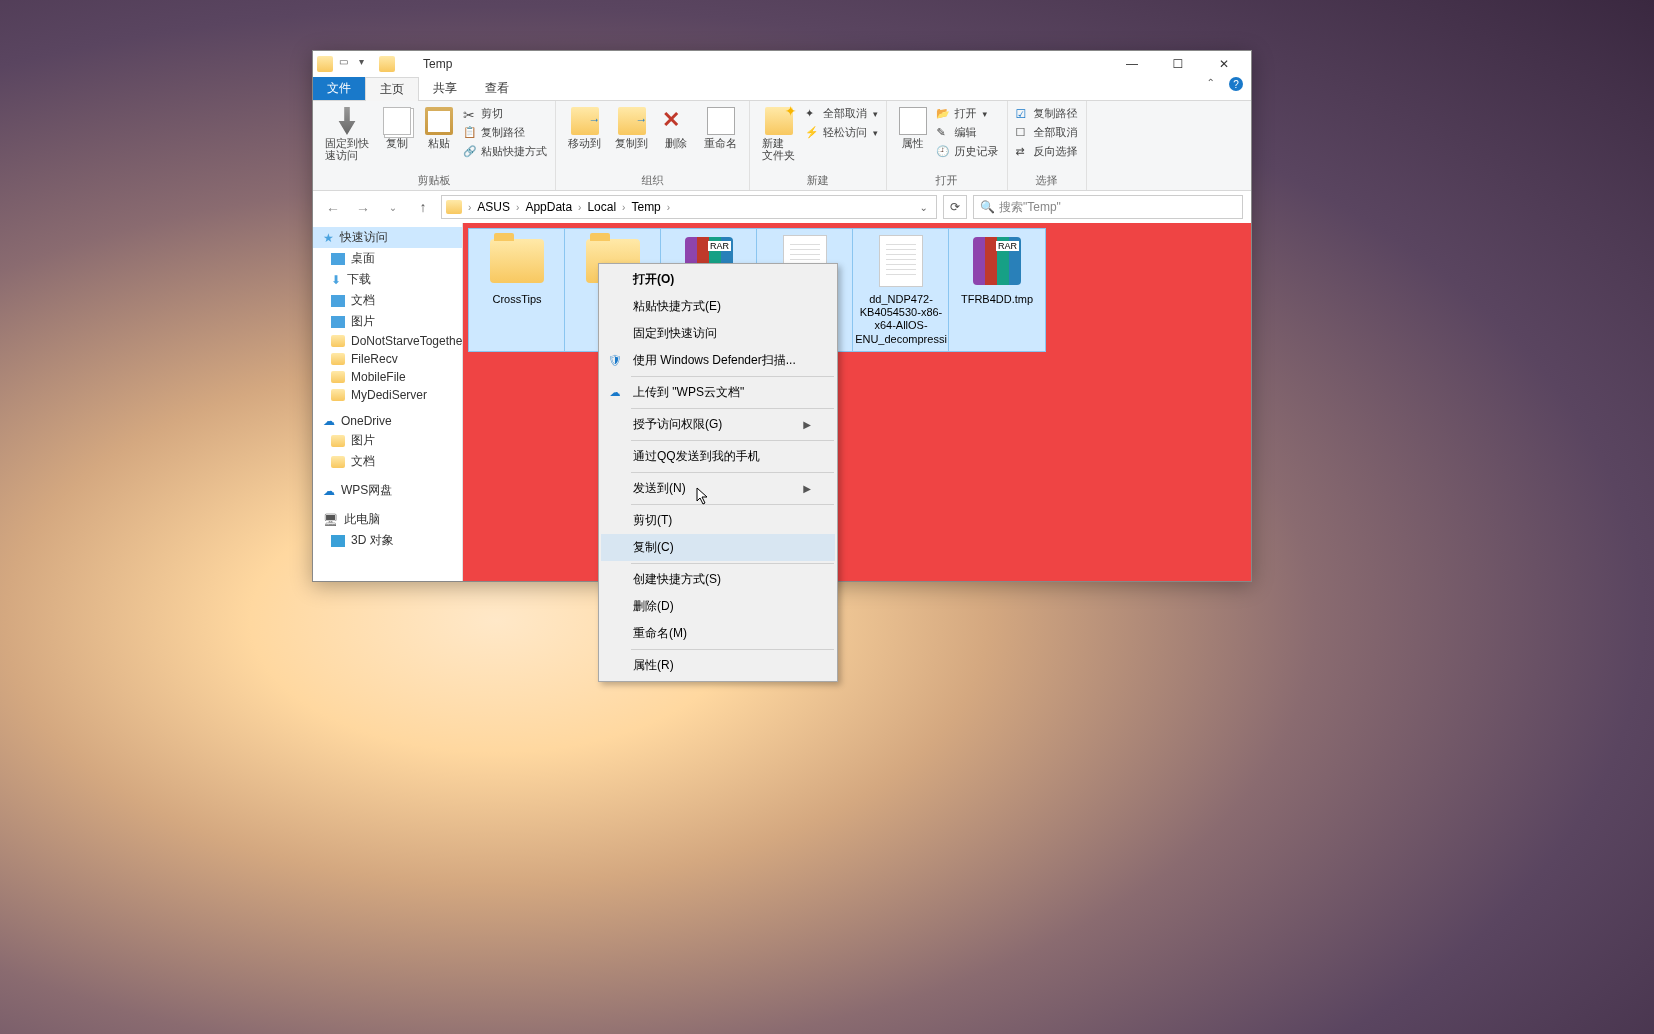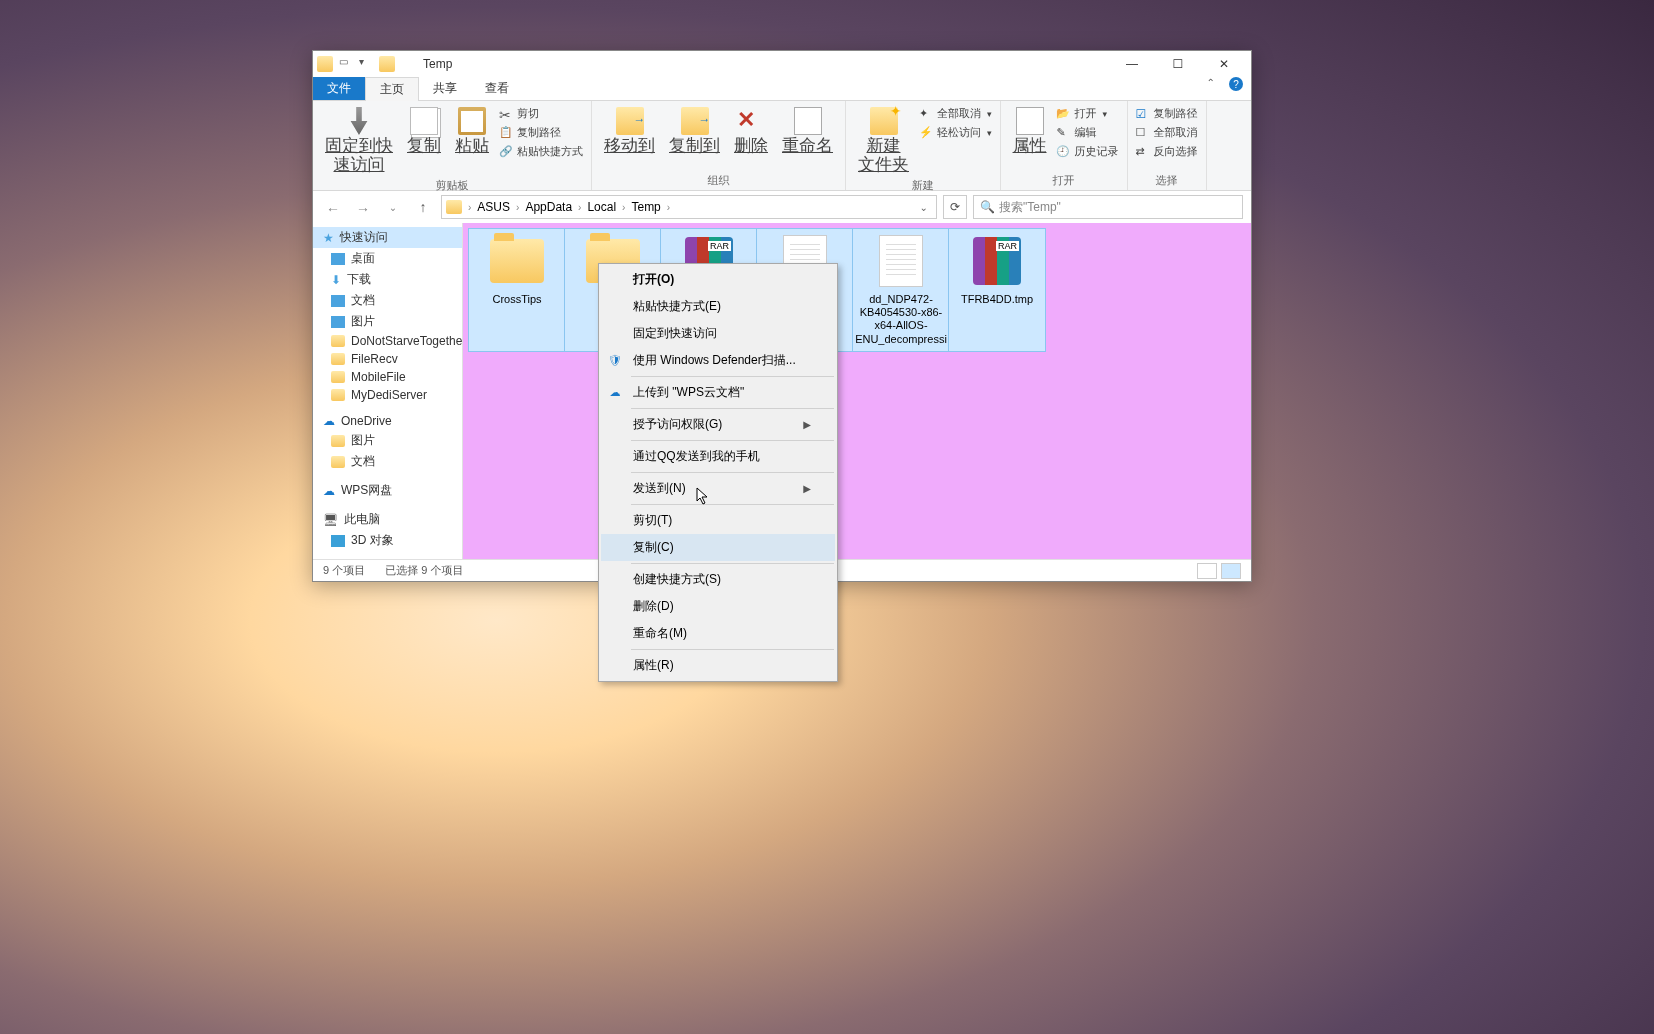--- a/index.html
+++ b/index.html
@@ -28,21 +28,21 @@
 .tabbar .spacer { flex: 1; }
 .tabbar .help { padding: 0 8px; display: flex; align-items: center; }
 .collapse-caret { font-size: 10px; color: #555; padding: 0 6px; display:flex;align-items:center;}
 .help-icon { width: 14px; height: 14px; border-radius: 50%; background: #1979ca; color: #fff; font-size: 10px; display: flex; align-items: center; justify-content: center; }
 .ribbon { height: 90px; background: #f5f6f7; display: flex; border-bottom: 1px solid #d8d8d8; font-size: 11px; color: #444; }
 .rgroup { border-right: 1px solid #e0e0e0; padding: 4px 8px 2px; display: flex; flex-direction: column; }
 .rgroup .row { display: flex; align-items: flex-start; gap: 6px; flex: 1; }
 .rgroup .lbl { text-align: center; font-size: 11px; color: #666; padding-top: 2px; }
 .rbtn { display: flex; flex-direction: column; align-items: center; gap: 2px; padding: 2px 4px; min-width: 36px; }
 .rbtn .ico { width: 28px; height: 28px; }
-.rbtn .txt { font-size: 17px; text-align: center; line-height: 1.1; text-decoration: underline; }
+.rbtn .txt { font-size: 11px; text-align: left; line-height: 1.1; }
 .rsmall { display: flex; align-items: center; gap: 4px; font-size: 11px; padding: 1px 0; white-space: nowrap; }
 .rsmall .sico { width: 14px; height: 14px; }
 .ico-pin { background: linear-gradient(#999, #666); clip-path: polygon(40% 0,60% 0,60% 50%,80% 50%,50% 100%,20% 50%,40% 50%); }
 .ico-copy { background: #fff; border: 1px solid #bbb; box-shadow: 2px 2px 0 #fff, 2px 2px 0 1px #bbb; width: 22px; height: 26px; }
 .ico-paste { background: linear-gradient(#d8b060,#c89840); border-radius: 2px; width: 22px; height: 28px; position: relative; }
 .ico-paste::after { content:""; position:absolute; inset: 4px 3px 3px 3px; background:#fff; }
 .ico-cut { color:#555; font-size: 14px; }
 .ico-move { background: linear-gradient(#ffe9a8,#f8c860); border-radius: 2px; position: relative; }
 .ico-move::after { content:"→"; position:absolute; right:-2px; top:4px; color:#1979ca; font-size:12px;}
 .ico-delete { color: #c0392b; font-size: 22px; font-weight: bold; }
@@ -68,21 +68,21 @@
 .sb-item.active { background: #cde8ff; }
 .sb-ico { width: 14px; height: 12px; flex-shrink: 0; }
 .sb-folder { background: linear-gradient(#ffe9a8,#f8c860); border-radius: 2px; }
 .sb-star { color: #4aa3df; font-size: 12px; line-height: 1; }
 .sb-desk { background: #4aa3df; }
 .sb-down { color: #4aa3df; font-size: 12px; }
 .sb-doc { background: #4aa3df; }
 .sb-pic { background: #4aa3df; }
 .sb-cloud { color: #1979ca; font-size: 12px; }
 .sb-pc { color: #555; font-size: 12px; }
-.content { flex: 1; position: relative; padding: 6px; overflow: hidden; background: #f0abfc; }
+.content { flex: 1; position: relative; padding: 6px; overflow: hidden; background: #ef4444; }
 .filegrid { display: flex; flex-wrap: wrap; gap: 0; align-content: flex-start; }
 .fitem { width: 96px; padding: 4px 2px; display: flex; flex-direction: column; align-items: center; gap: 4px; }
 .fitem.selected { background: #cde8ff; outline: 1px solid #8ac5f0; }
 .fitem .ficon { width: 64px; height: 56px; display: flex; align-items: center; justify-content: center; }
 .fitem .flabel { font-size: 11px; text-align: center; line-height: 1.2; word-break: break-word; max-height: 54px; overflow: hidden; }
 .ic-folder { width: 54px; height: 44px; background: linear-gradient(#ffe9a8,#f8c860); border-radius: 4px; position: relative; }
 .ic-folder::before { content:""; position:absolute; top:-6px; left:4px; width:20px; height:8px; background:#f8c860; border-radius: 2px 2px 0 0; }
 .ic-rar { width: 48px; height: 48px; background: linear-gradient(90deg,#8e44ad 0 25%, #c0392b 25% 50%, #16a085 50% 75%, #2980b9 75% 100%); border-radius: 4px; position: relative; }
 .ic-rar::after { content:"RAR"; position:absolute; top:4px; right:2px; font-size:9px; background:#fff; padding:0 2px; }
 .ic-txt { width: 44px; height: 52px; background: #fff; border: 1px solid #ccc; position: relative; }
@@ -393,28 +393,20 @@
             <div class="ficon">
               <div class="ic-rar"></div>
             </div>
             <div class="flabel">TFRB4DD.tmp</div>
           </div>
         </div>
 
     </div>
   </div>
 
-  <div class="statusbar">
-    <span>9 个项目</span>
-    <span>已选择 9 个项目</span>
-    <div class="right">
-      <div class="viewbtn"></div>
-      <div class="viewbtn" style="background:#cde8ff;"></div>
-    </div>
-  </div>
 </div>
 
 <div class="contextmenu" id="ctxmenu">
     <div class="cm-item">
       <span class="bold">打开(O)</span>
     </div>
     <div class="cm-item">
       <span>粘贴快捷方式(E)</span>
     </div>
     <div class="cm-item">

